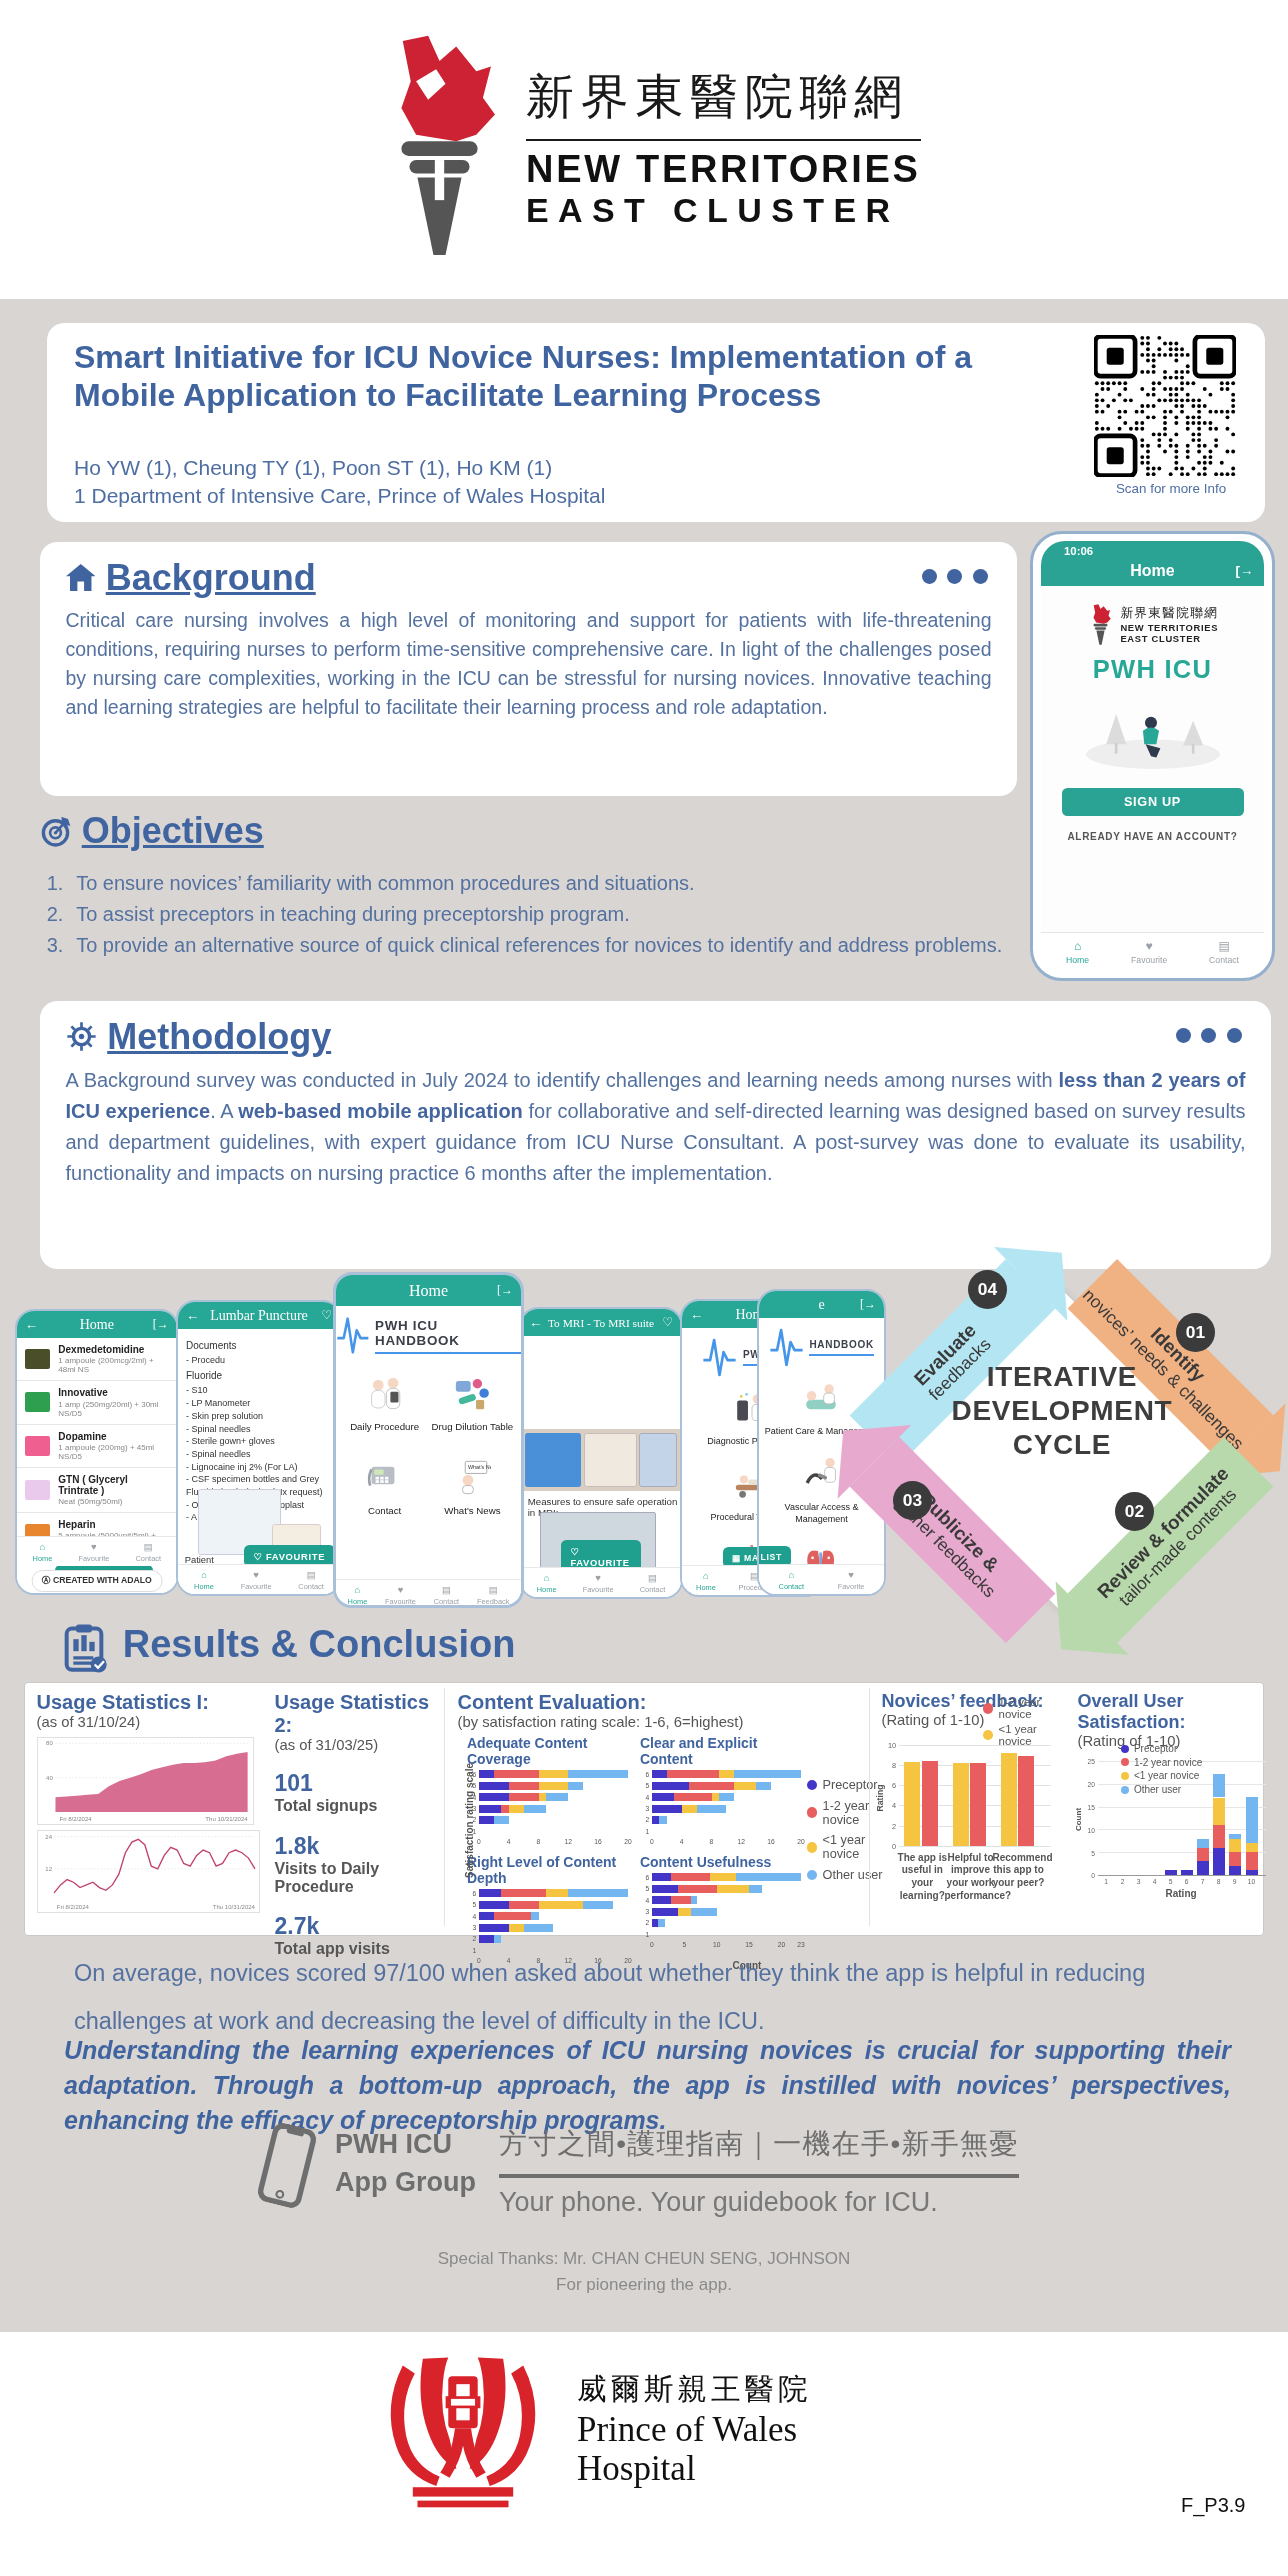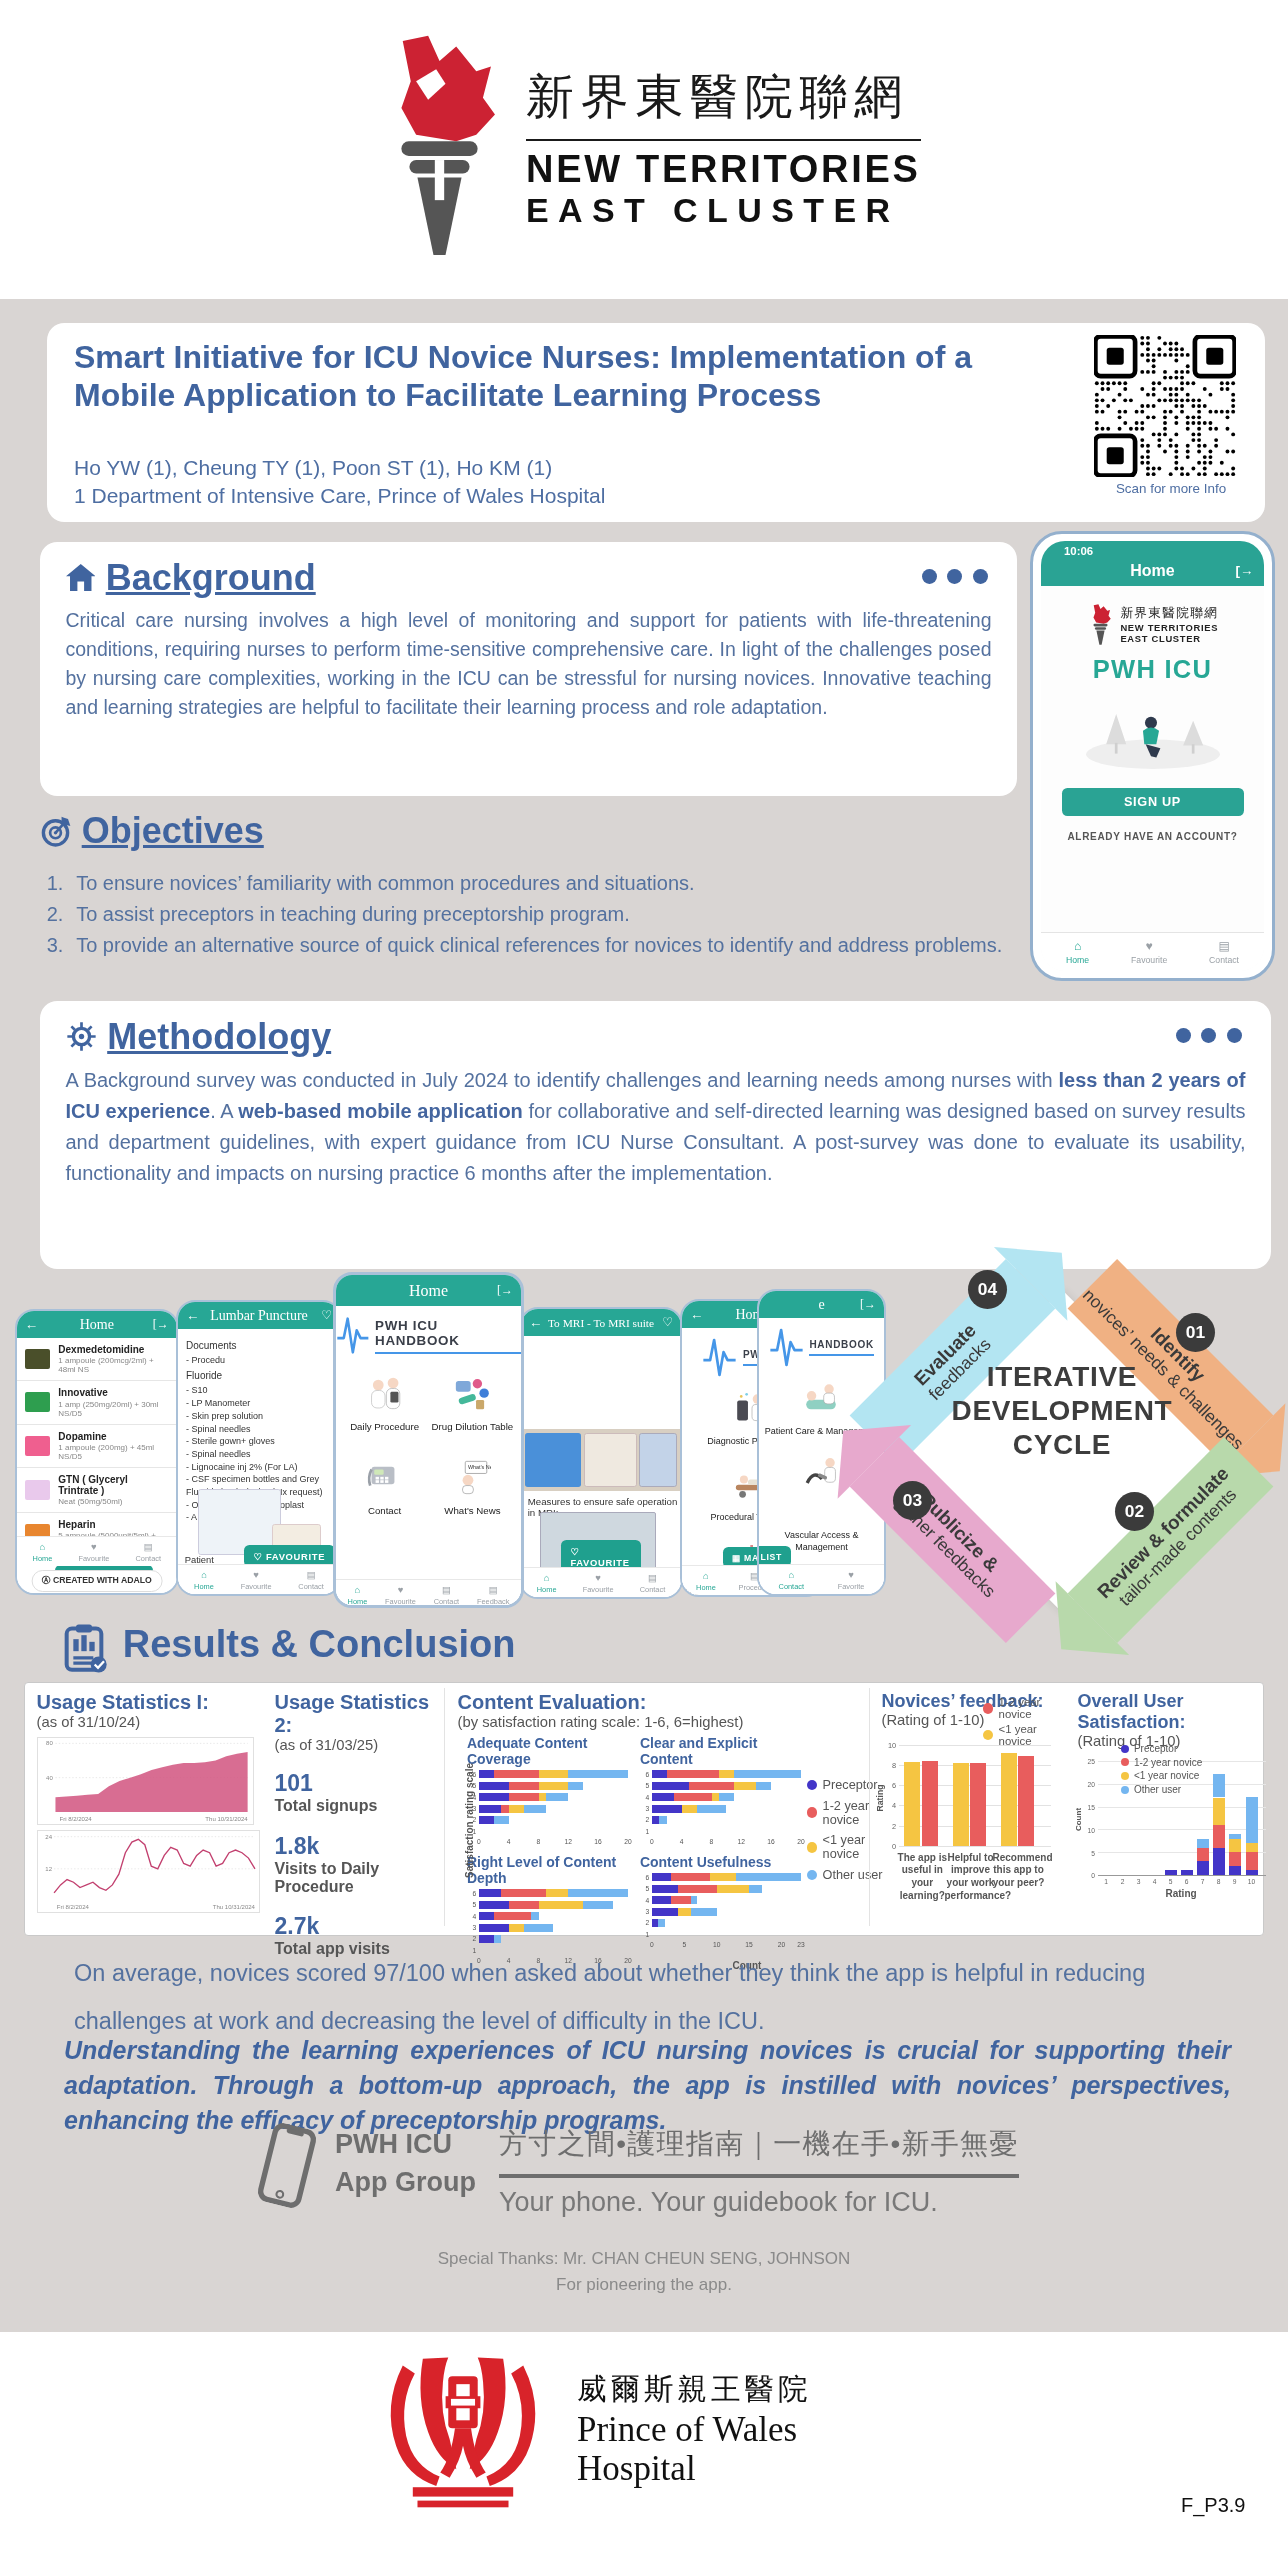--- a/index.html
+++ b/index.html
@@ -820,21 +820,21 @@
         </div>
         <div class="tile">
           <div class="tile-art">
             <svg width="38" height="35" viewBox="0 0 56 52">
               <circle cx="40" cy="10" r="7" fill="#f6d7c4"></circle>
               <rect x="32" y="17" width="16" height="22" rx="6" fill="#fff" stroke="#aaa"></rect>
               <path d="M6 40 Q16 20 28 34" stroke="#444" stroke-width="5" fill="none"></path>
               <rect x="22" y="28" width="14" height="5" rx="2" fill="#888" transform="rotate(24 29 30)"></rect>
             </svg>
           </div>
-          <div class="tile-label" style="font-size: 9px; margin-top: 28px;">Vascular Access &amp; Management</div>
+          <div class="tile-label" style="font-size: 9px;">Vascular Access &amp; Management</div>
         </div>
         <div class="tile">
           <div class="tile-art">
             <svg width="38" height="35" viewBox="0 0 56 52">
               <path d="M26 14 v30" stroke="#7fa8d9" stroke-width="4"></path>
               <path d="M22 12 Q6 8 6 26 Q6 40 18 38 Q26 36 24 24 Z" fill="#e06060"></path>
               <path d="M30 12 Q46 8 46 26 Q46 40 34 38 Q26 36 28 24 Z" fill="#e06060"></path>
               <circle cx="14" cy="22" r="2" fill="#fff"></circle>
               <circle cx="38" cy="22" r="2" fill="#fff"></circle>
             </svg>

